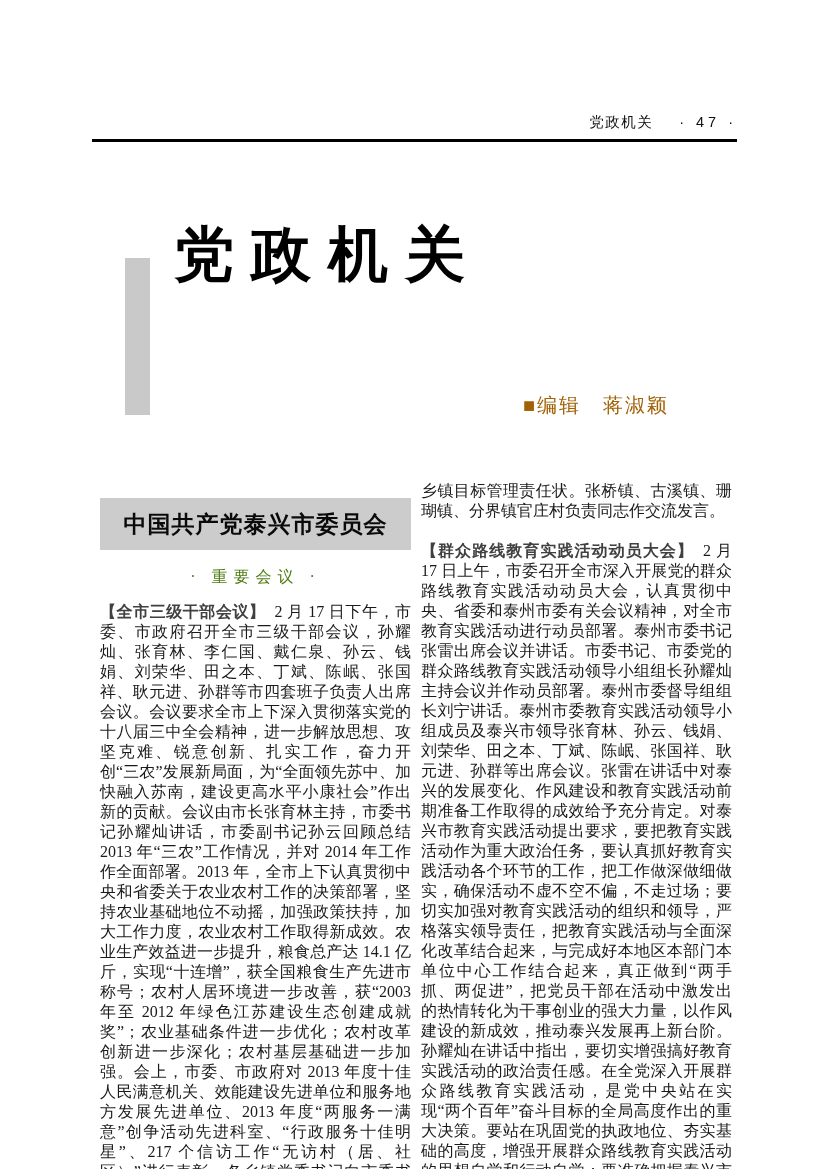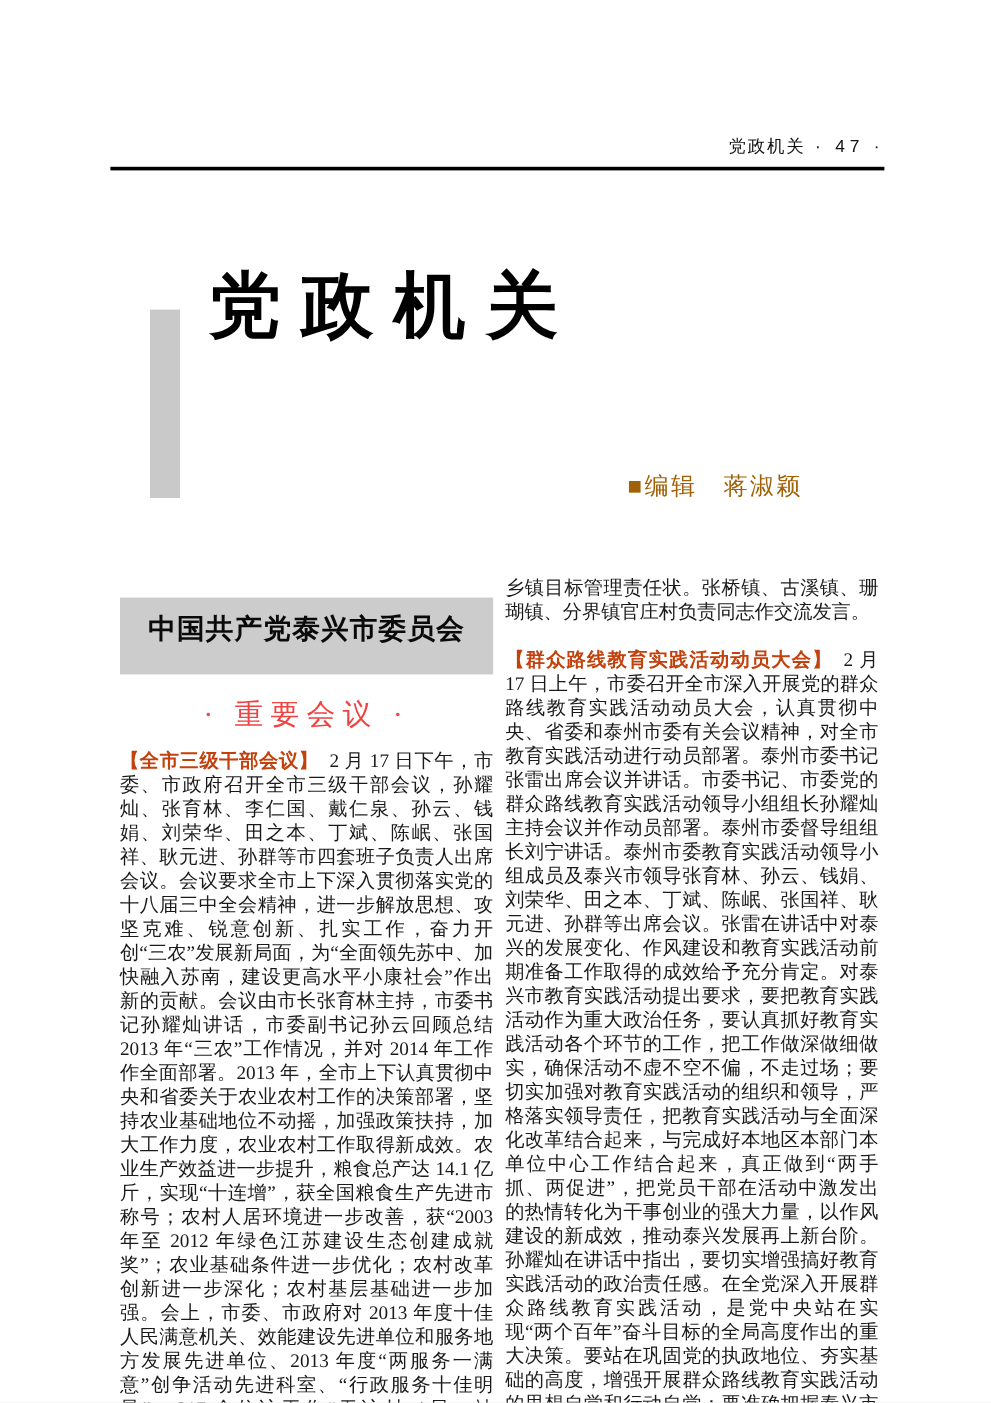--- a/index.html
+++ b/index.html
@@ -18,21 +18,21 @@
   .running-header {
     position: absolute;
     top: 113px;
     right: 89px;
     font-family: "Liberation Sans", "DejaVu Sans", sans-serif;
     font-size: 14.5px;
     letter-spacing: 1.5px;
     color: #111;
     white-space: nowrap;
   }
-  .running-header .pgmark { margin-left: 8px; letter-spacing: 4px; }
+  .running-header .pgmark { margin-left: 26px; letter-spacing: 4px; }
   .header-rule {
     position: absolute;
     top: 139px;
     left: 92px;
     width: 645px;
     height: 3px;
     background: #000;
   }
 
   
@@ -73,51 +73,51 @@
 
   
   .col {
     position: absolute;
     width: 311px;
   }
   .col-left  { left: 100px; top: 498px; }
   .col-right { left: 421px; top: 481px; }
 
   .org-box {
-    height: 64px;
+    height: 52px;
     line-height: 52px;
     text-align: center;
     font-family: "Liberation Sans", "DejaVu Sans", sans-serif;
     font-size: 23px;
     font-weight: bold;
     letter-spacing: 1px;
     color: #0a0a0a;
   }
   .subsection {
     margin-top: 17px;
     text-align: center;
-    font-size: 24px;
+    font-size: 16px;
     letter-spacing: 6px;
-    color: #ef4444;
+    color: #4d7c0f;
   }
 
   .body-par {
     margin: 14px 0 0 0;
     font-size: 16px;
     line-height: 20px;
     text-align: justify;
     color: #1a1a1a;
   }
   .col-right .body-par:first-child { margin-top: 0; }
   .gap-par { margin-top: 20px; }
   .entry-head {
     font-family: "Liberation Sans", "DejaVu Sans", sans-serif;
     font-weight: bold;
     margin-right: 9px;
-    color: #c2410c;
+    color: #404040;
   }
 </style>
 </head>
 <body>
 
 <div class="page">
 
   <div class="running-header">
     <span>党政机关</span><span class="pgmark">· 47 ·</span>
   </div>

